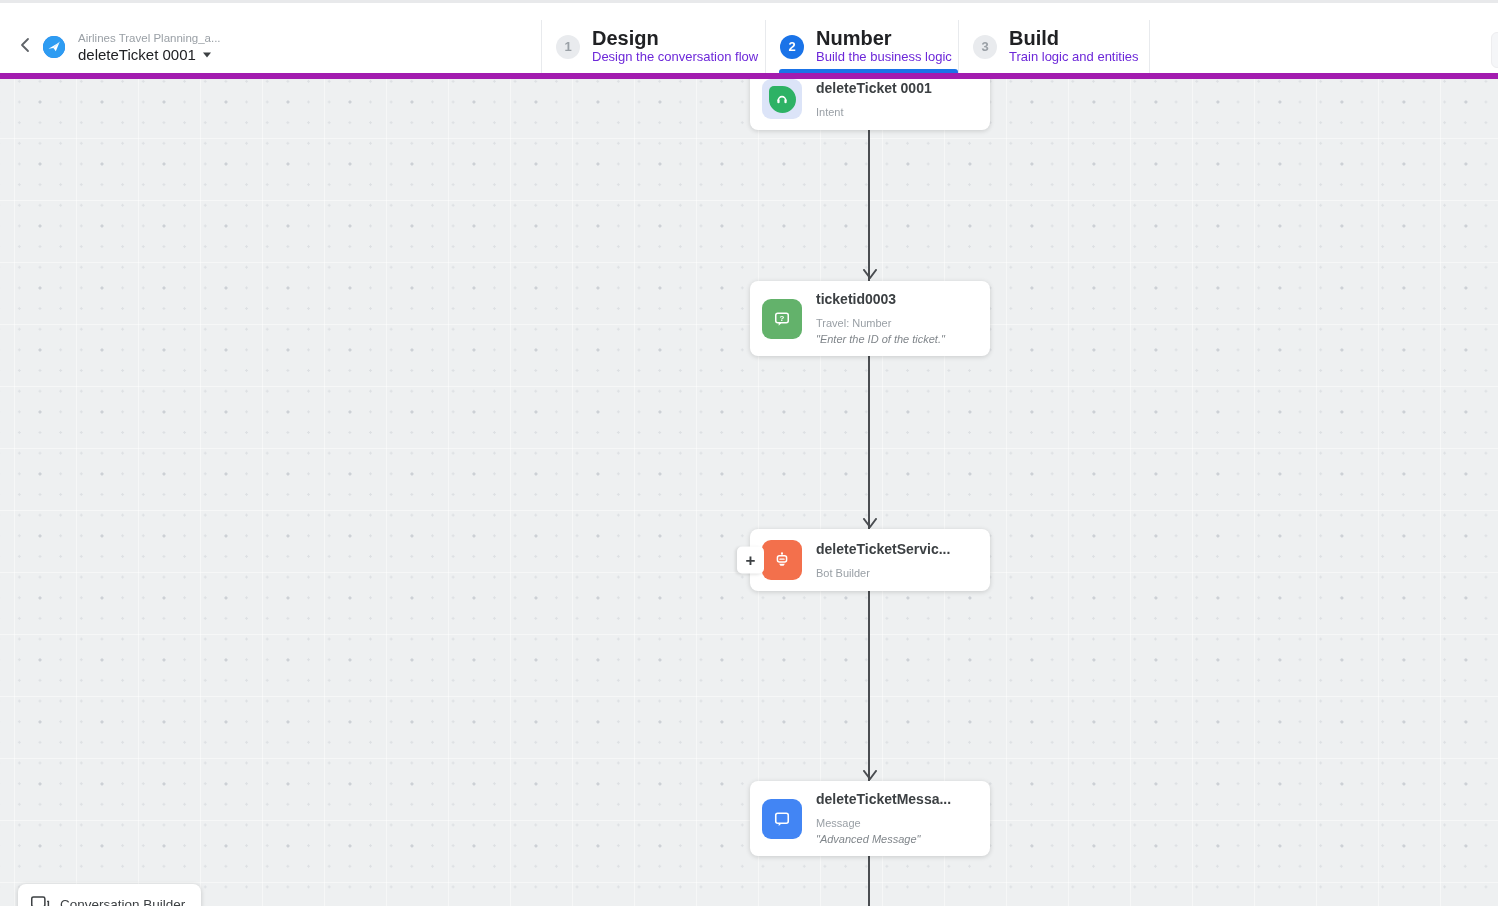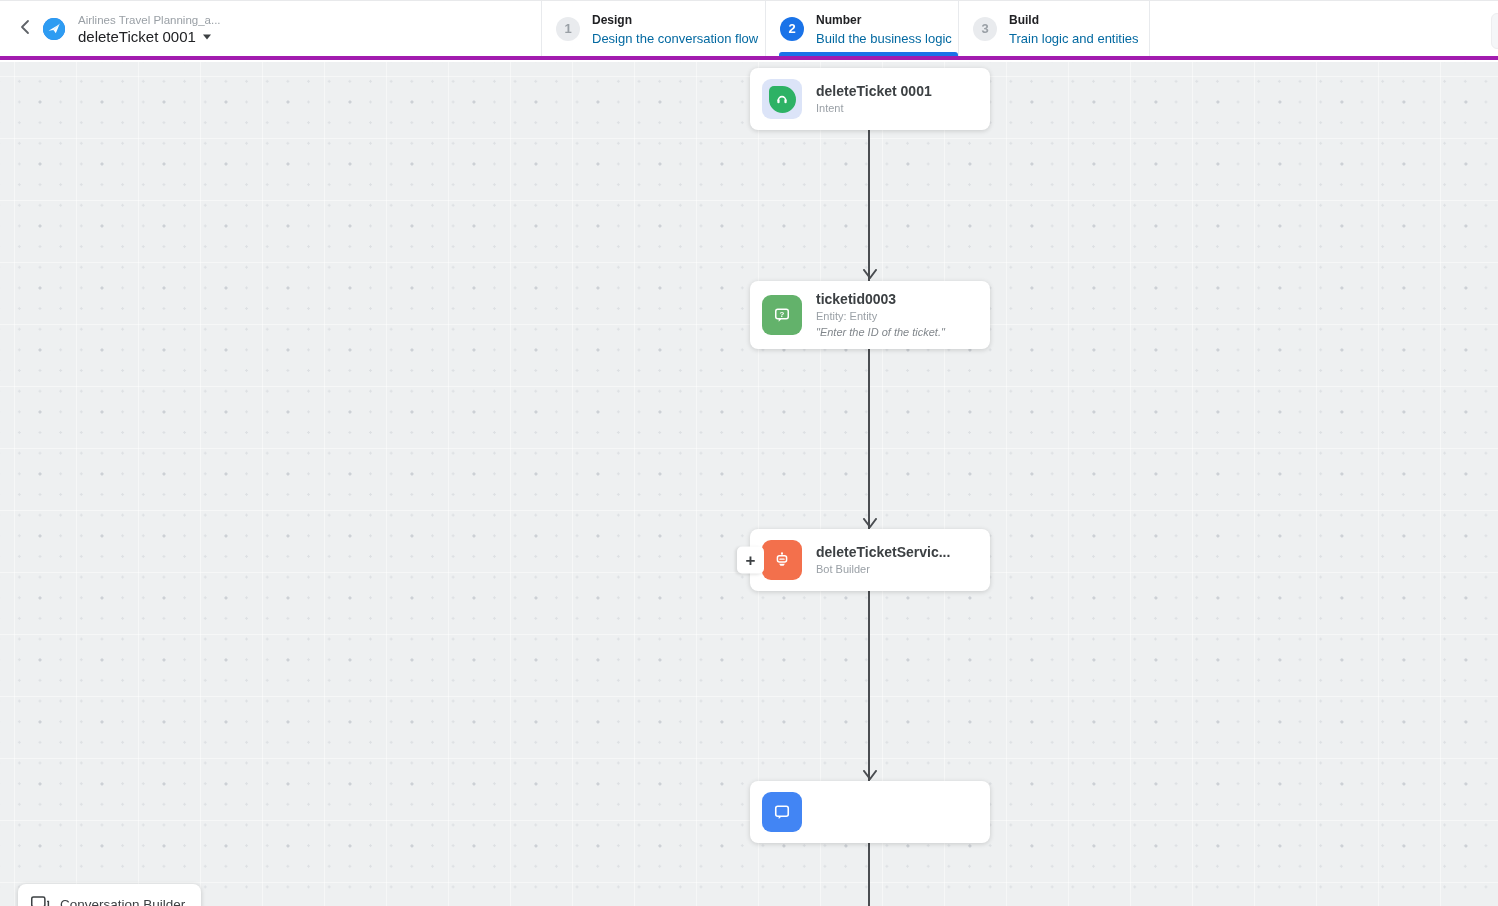--- a/index.html
+++ b/index.html
@@ -1,22 +1,22 @@
 <!DOCTYPE html>
 <html><head>
 <meta charset="utf-8">
 <style>
   * { margin:0; padding:0; box-sizing:border-box; }
   html,body { width:1498px; height:906px; overflow:hidden;
     font-family:"Liberation Sans", sans-serif; background:#fff; }
 
   
   .top-strip { position:absolute; left:0; top:0; width:100%; height:3px; background:#e8e9eb; }
-  .header { position:absolute; left:0; top:1px; width:100%; height:59px; background:#fff;
-    border-bottom:4px solid #a21caf; z-index:10; }
+  .header { position:absolute; left:0; top:20px; width:100%; height:59px; background:#fff;
+    border-bottom:6px solid #a21caf; z-index:10; }
 
   .back-btn { position:absolute; left:14px; top:50%; transform:translateY(-50%);
     width:22px; height:22px; display:flex; align-items:center; justify-content:center; cursor:pointer; }
   .app-logo { position:absolute; left:43px; top:50%; transform:translateY(-50%);
     width:22px; height:22px; border-radius:50%; display:flex; align-items:center; justify-content:center; }
   .title-block { position:absolute; left:78px; top:50%; transform:translateY(-50%); }
   .breadcrumb { font-size:11.5px; color:#9aa0a6; line-height:14px; white-space:nowrap; }
   .task-title { display:flex; align-items:center; cursor:pointer; }
   .task-title span { font-size:15px; color:#202124; line-height:19px; }
   .caret-down { width:0; height:0; border-left:4.5px solid transparent; border-right:4.5px solid transparent;
@@ -25,22 +25,22 @@
   
   .steps { position:absolute; left:541px; top:0; height:100%; display:flex; }
   .step-tab { position:relative; display:flex; align-items:center; padding-left:14px;
     border-left:1px solid #e8eaed; cursor:pointer; background:#fff; }
   .step-tab:last-child { border-right:1px solid #e8eaed; }
   .step-tab.w1 { width:224px; } .step-tab.w2 { width:193px; } .step-tab.w3 { width:192px; }
   .step-circle { width:24px; height:24px; border-radius:50%; background:#e9ebee; color:#9aa0a6;
     font-size:13px; font-weight:bold; display:flex; align-items:center; justify-content:center;
     margin-right:12px; flex:none; }
   .step-tab.active .step-circle { color:#fff; }
-  .step-title { font-size:12px; font-weight:bold; color:#202124; line-height:20px; }
-  .step-desc { font-size:13px; color:#0369a1; line-height:17px; }
+  .step-title { font-size:20px; font-weight:bold; color:#202124; line-height:20px; }
+  .step-desc { font-size:13px; color:#6d28d9; line-height:17px; }
   .active-underline { position:absolute; left:13px; right:0; bottom:0; height:4px;
     border-radius:3px 3px 0 0; }
   .panel-handle { position:absolute; right:-5px; top:12px; width:12px; height:36px;
     background:#f5f6f8; border:1px solid #ededef; border-radius:8px; }
 
   
   .canvas { position:absolute; left:0; top:62px; width:100%; height:844px; overflow:hidden;
     background-color:#eef0f1;
     background-image:
       linear-gradient(rgba(255,255,255,0.45) 1px, transparent 1px),
@@ -57,21 +57,21 @@
   .node-card { position:absolute; left:750px; width:240px; min-height:62px; background:#fff;
     border-radius:8px; box-shadow:0 1px 5px rgba(0,0,0,0.16); display:flex; align-items:center;
     gap:14px; padding:10px 14px 10px 12px; cursor:pointer; z-index:2; }
   .node-icon { width:40px; height:40px; border-radius:9px; flex:none;
     display:flex; align-items:center; justify-content:center; }
   .node-icon.lavender { background:#dce4f8; }
   .intent-badge { width:27px; height:27px; border-radius:5px 50% 50% 50%;
     display:flex; align-items:center; justify-content:center; }
   .node-texts { min-width:0; }
   .node-title { font-size:14px; font-weight:bold; color:#3c4043; line-height:17px; white-space:nowrap; }
-  .node-sub { font-size:11px; color:#9aa0a6; line-height:14px; margin-top:1px; }
+  .node-sub { font-size:11px; color:#9aa0a6; line-height:14px; margin-top:8px; }
   .node-quote { font-size:11px; font-style:italic; color:#80868b; line-height:14px; margin-top:2px; }
   .add-branch { position:absolute; left:-13px; top:50%; transform:translateY(-50%);
     width:27px; height:27px; background:#fff; border-radius:5px;
     box-shadow:-2px 1px 3px rgba(0,0,0,0.10); display:flex; align-items:center; justify-content:center;
     font-size:17px; font-weight:bold; color:#3c4043; z-index:1; cursor:pointer; }
 
   
   .conv-builder { position:absolute; left:18px; top:822px; height:40px; background:#fff;
     border-radius:8px; box-shadow:0 1px 5px rgba(0,0,0,0.18); display:flex; align-items:center;
     gap:9px; padding:0 16px 0 12px; cursor:pointer; z-index:5; }
@@ -169,21 +169,21 @@
   <div class="node-card" style="top:219px">
     <div class="node-icon" style="background:#63b26b;">
       <svg width="20" height="20" viewBox="0 0 24 24">
         <rect x="4.5" y="5" width="15" height="11.5" rx="2.4" fill="none" stroke="#fff" stroke-width="1.8"></rect>
         <path d="M8 16.5 L8 20 L11.5 16.5 Z" fill="#fff"></path>
         <text x="12" y="14.4" text-anchor="middle" font-size="9.5" font-weight="bold" fill="#fff" font-family="Liberation Sans, sans-serif">?</text>
       </svg>
     </div>
     <div class="node-texts">
       <div class="node-title">ticketid0003</div>
-      <div class="node-sub">Entity: Entity</div>
+      <div class="node-sub">Travel: Number</div>
       <div class="node-quote">"Enter the ID of the ticket."</div>
     </div>
   </div>
 
   <div class="node-card" style="top:467px">
     <div class="add-branch">+</div>
     <div class="node-icon" style="background:#f3704c;">
       <svg width="20" height="20" viewBox="0 0 24 24">
         <circle cx="12" cy="4" r="1.3" fill="#fff"></circle>
         <line x1="12" y1="5.2" x2="12" y2="7" stroke="#fff" stroke-width="1.4"></line>
@@ -198,20 +198,25 @@
     </div>
   </div>
 
   <div class="node-card" style="top:719px">
     <div class="node-icon" style="background:#4285f4;">
       <svg width="20" height="20" viewBox="0 0 24 24">
         <rect x="4.5" y="5" width="15" height="12" rx="2.4" fill="none" stroke="#fff" stroke-width="1.9"></rect>
         <path d="M8 17 L8 20.5 L11.8 17 Z" fill="#fff"></path>
       </svg>
     </div>
+    <div class="node-texts">
+      <div class="node-title">deleteTicketMessa...</div>
+      <div class="node-sub">Message</div>
+      <div class="node-quote">"Advanced Message"</div>
+    </div>
   </div>
 
   <div class="conv-builder">
     <span style="display:flex;">
       <svg width="21" height="18" viewBox="0 0 24 20">
         <rect x="2" y="2" width="15" height="11" rx="2" fill="none" stroke="#3c4043" stroke-width="1.7"></rect>
         <path d="M6 13 L6 16 L9.5 13 Z" fill="#3c4043"></path>
         <path d="M19.5 7 L21 7 L21 17 L13 17" fill="none" stroke="#3c4043" stroke-width="1.7"></path>
       </svg>
     </span>

